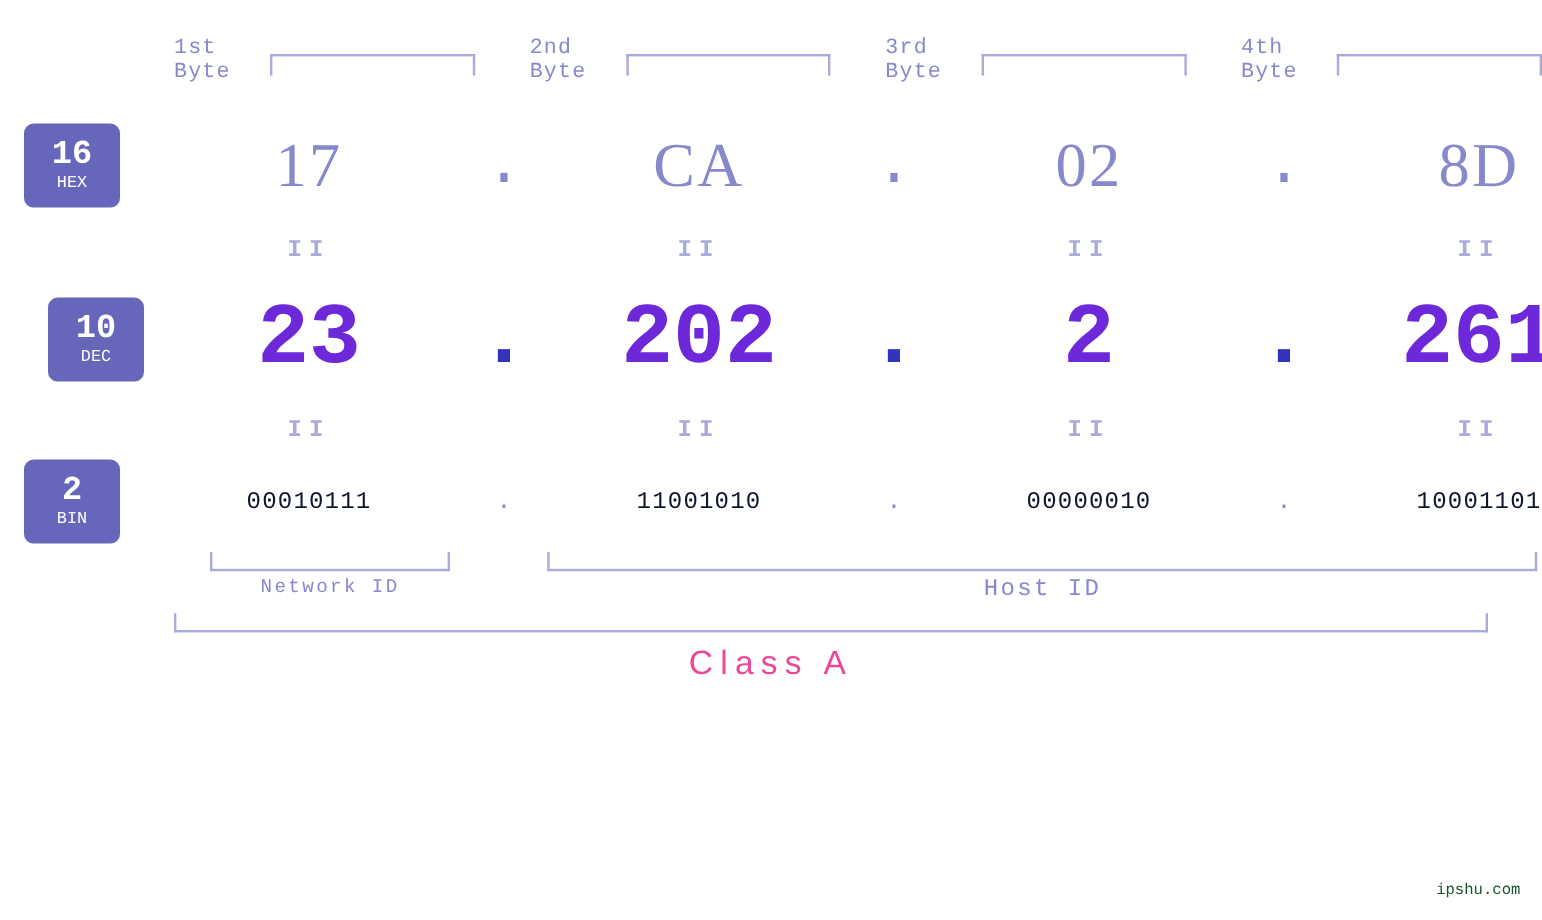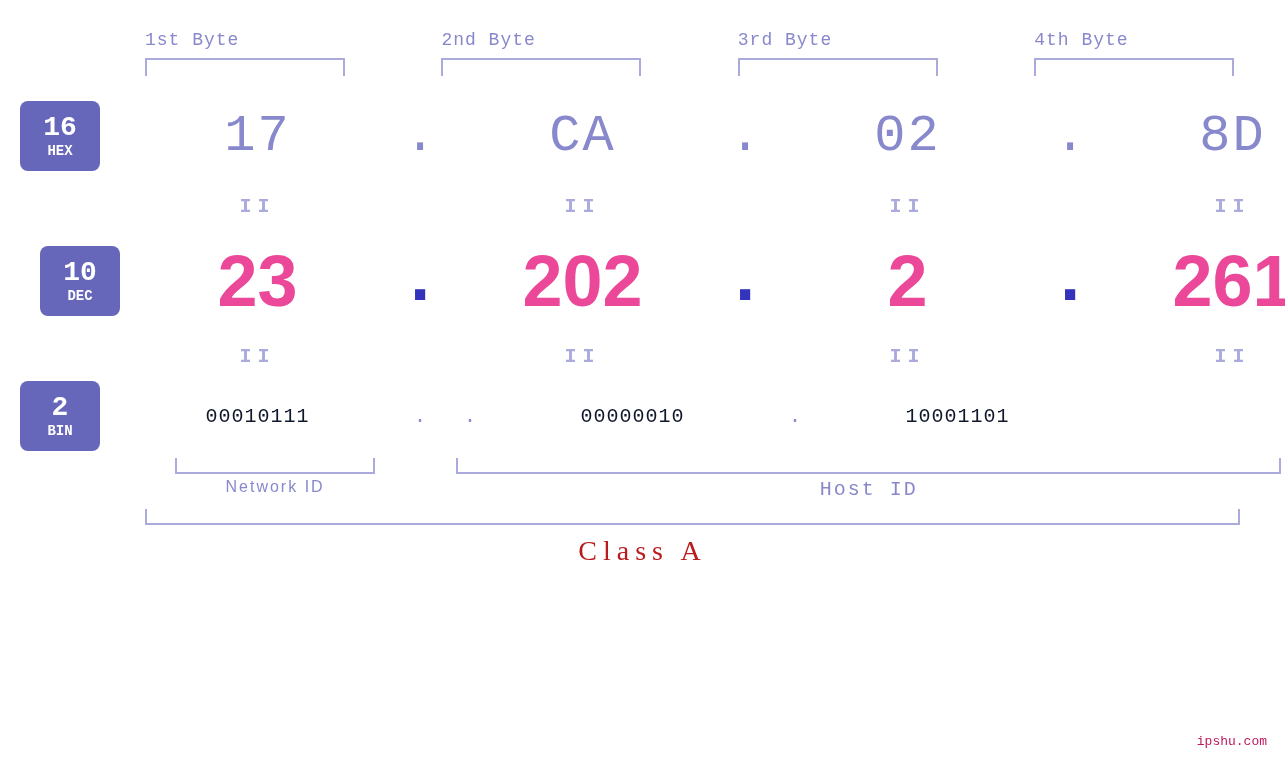--- a/index.html
+++ b/index.html
@@ -27,22 +27,22 @@
     .header-row {
       display: flex;
       width: 100%;
       padding-left: 145px;
       margin-bottom: 0px;
     }
 
     .byte-column {
       width: 275px;
       display: flex;
-      flex-direction: column;
-      align-items: flex-start;
+      flex-direction: row;
+      align-items: center;
     }
 
     .byte-label {
       color: #8888cc;
       font-size: 18px;
       font-family: 'Courier New', Courier, monospace;
       margin-bottom: 8px;
       letter-spacing: 1px;
     }
 
@@ -90,21 +90,21 @@
     }
 
     .base-badge .base-num {
       font-size: 28px;
       font-weight: bold;
       line-height: 1;
     }
 
     .base-badge .base-name {
       font-size: 14px;
-      font-weight: bold;
+      font-weight: normal;
       line-height: 1;
       margin-top: 2px;
     }
 
     
     .data-grid {
       flex: 1;
       display: flex;
       flex-direction: column;
     }
@@ -130,44 +130,44 @@
     }
 
     
     .hex-row {
       height: 100px;
     }
 
     .hex-value {
       color: #8888cc;
       font-size: 52px;
-      font-family: Liberation Mono, monospace;
+      font-family: Liberation Serif, serif;
       letter-spacing: 2px;
     }
 
     .dot-hex {
       color: #8888cc;
       font-size: 52px;
     }
 
     
     .equals-row {
       height: 40px;
     }
 
     
     .dec-row {
       height: 110px;
     }
 
     .dec-value {
-      color: #ec4899;
+      color: #6d28d9;
       font-size: 72px;
       font-weight: bold;
-      font-family: Liberation Sans, sans-serif;
+      font-family: Liberation Mono, monospace;
     }
 
     .dot-dec {
       color: #3333bb;
       font-size: 72px;
       font-weight: bold;
     }
 
     
     .equals-row2 {
@@ -196,21 +196,21 @@
     .label-spacer-eq  { height: 40px;  display: flex; align-items: center; }
     .label-spacer-dec { height: 110px; display: flex; align-items: center; justify-content: center; padding-left: 40px; }
     .label-spacer-eq2 { height: 40px;  display: flex; align-items: center; }
     .label-spacer-bin { height: 80px;  display: flex; align-items: center; justify-content: center; }
 
     
     .watermark {
       position: absolute;
       bottom: 18px;
       right: 18px;
-      color: #be185d;
+      color: #14532d;
       font-size: 13px;
       font-family: 'Courier New', Courier, monospace;
     }
 
     
     .eq-text {
       color: #aaaadd;
       font-size: 20px;
       font-family: 'Courier New', Courier, monospace;
       font-weight: bold;
@@ -356,20 +356,23 @@
         </div>
       </div>
 
       <div class="data-row bin-row">
         <div class="cell">
           <span class="bin-value">00010111</span>
         </div>
         <div class="dot-cell">
           <span class="dot-bin">.</span>
         </div>
+        <div class="cell">
+          <span class="bin-value">11001010</span>
+        </div>
         <div class="dot-cell">
           <span class="dot-bin">.</span>
         </div>
         <div class="cell">
           <span class="bin-value">00000010</span>
         </div>
         <div class="dot-cell">
           <span class="dot-bin">.</span>
         </div>
         <div class="cell">
@@ -386,28 +389,28 @@
       <div style="width:200px; height:16px; border-bottom:2px solid #aaaadd; border-left:2px solid #aaaadd; border-right:2px solid #aaaadd;"></div>
     </div>
     <div style="width:50px;"></div>
 
     <div style="width:880px; display:flex; justify-content:center;">
       <div style="width:825px; height:16px; border-bottom:2px solid #aaaadd; border-left:2px solid #aaaadd; border-right:2px solid #aaaadd;"></div>
     </div>
   </div>
 
   <div style="width:100%; padding-left:145px; display:flex; margin-top:4px;">
-    <div style="width:275px; text-align:center; color:#8888cc; font-size:16px; font-family:Liberation Sans, sans-serif; letter-spacing:2px;">Network ID</div>
+    <div style="width:275px; text-align:center; color:#8888cc; font-size:16px; font-family:Liberation Mono, monospace; letter-spacing:2px;">Network ID</div>
     <div style="width:50px;"></div>
     <div style="width:880px; text-align:center; color:#8888cc; font-size:20px; font-family:'Courier New',Courier,monospace; letter-spacing:2px;">Host ID</div>
   </div>
 
   <div style="width:100%; padding-left:145px; padding-right:45px; margin-top:8px;">
     <div style="height:16px; border-bottom:2px solid #aaaadd; border-left:2px solid #aaaadd; border-right:2px solid #aaaadd;"></div>
   </div>
 
   <div style="width:100%; display:flex; justify-content:center; margin-top:10px;">
-    <span style="color:#b91c1c; font-size:28px; font-family:Liberation Serif, serif; letter-spacing:6px;">Class A</span>
+    <span style="color:#ec4899; font-size:28px; font-family:Liberation Sans, sans-serif; letter-spacing:6px;">Class A</span>
   </div>
 
   <div class="watermark">ipshu.com</div>
 
 </div>
 
 </body></html>

